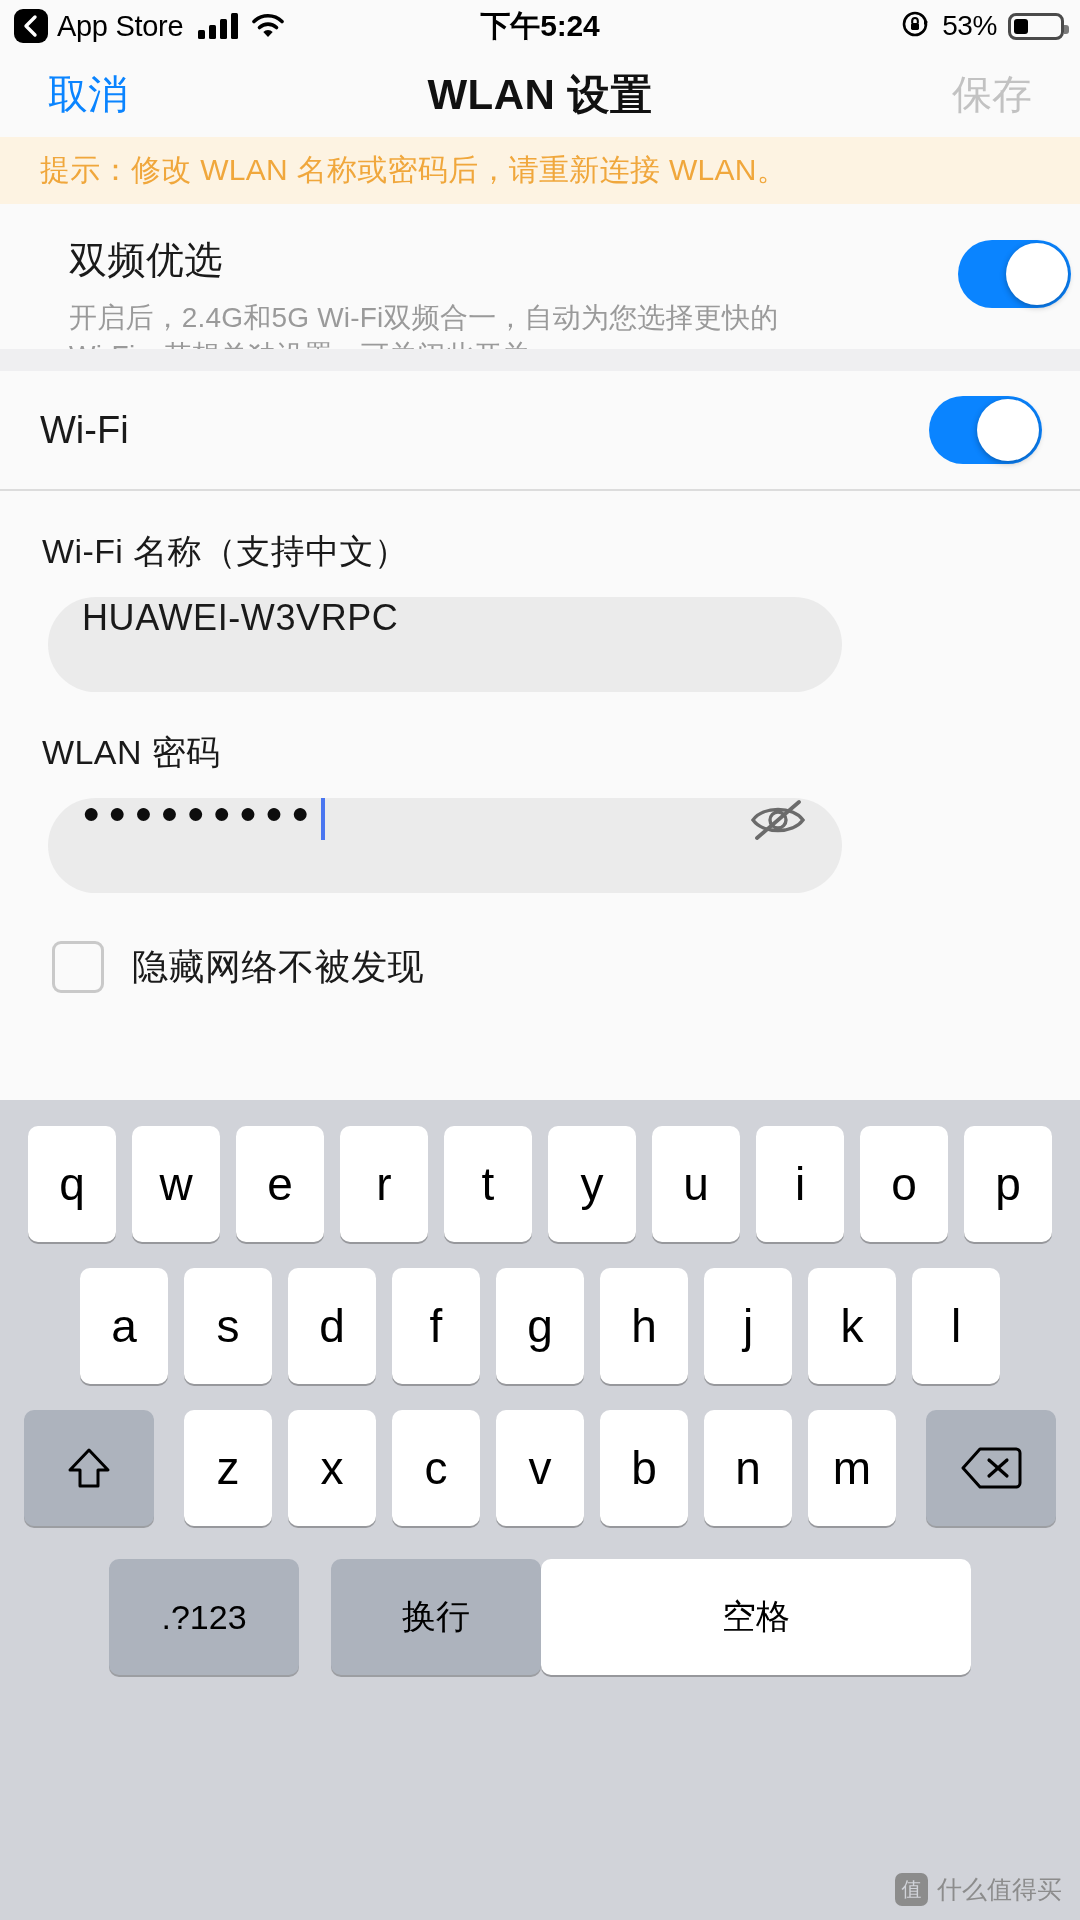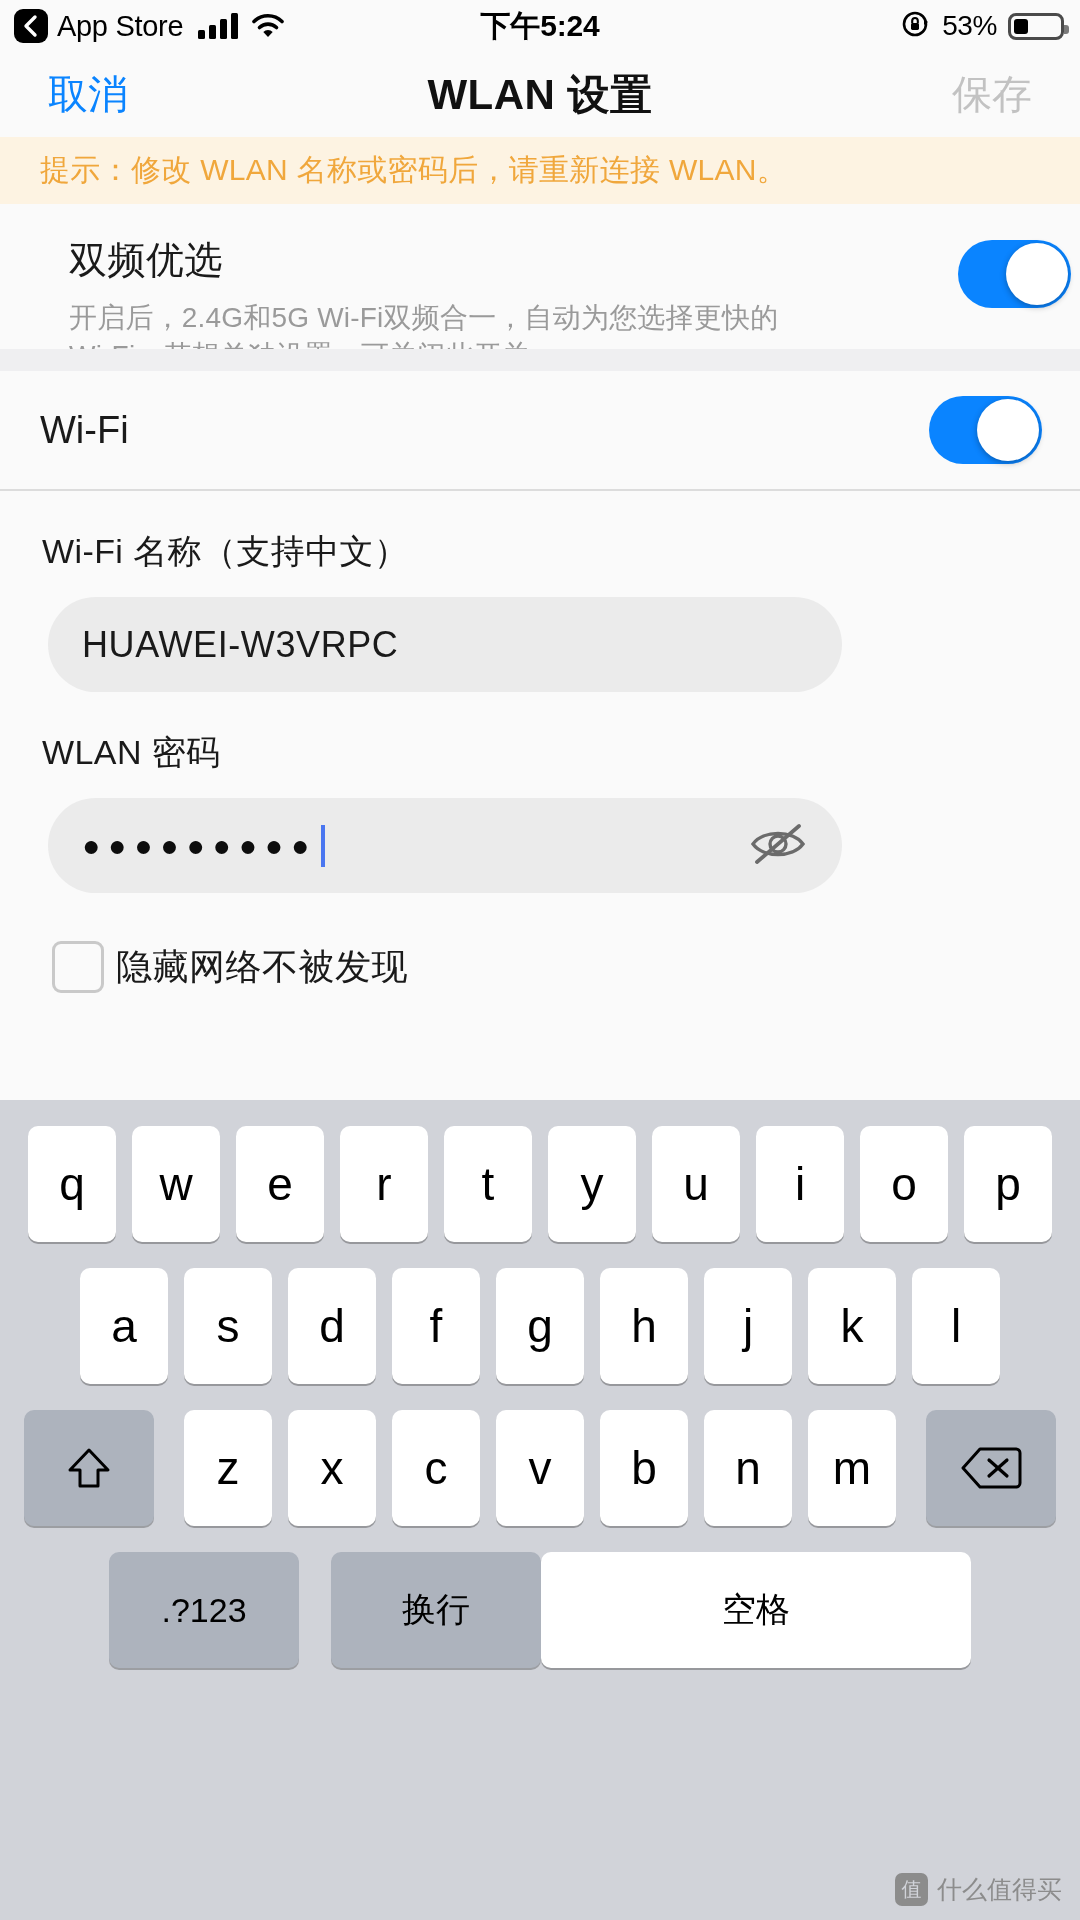--- a/index.html
+++ b/index.html
@@ -94,50 +94,50 @@
   }
   .wifi-label { padding-left:40px; font-size:38px; color:#1a1a1a; }
   .toggle-wrap-wifi { margin-left:auto; padding-right:38px; }
   .hairline { position:absolute; left:0; width:1080px; height:2px; background:#dcdcdc; }
 
   
   .form { position:absolute; top:491px; left:0; width:880px; background:#fafafa; }
   .field-label { padding:38px 0 0 42px; font-size:34px; color:#1a1a1a; letter-spacing:0.4px; }
   .input-pill {
     margin:22px 38px 0 48px; height:95px; border-radius:48px; background:#ebebeb;
-    display:flex; align-items:center; padding:0 34px;
+    display:flex; padding:0 34px;
   }
   .input-pill .val { font-size:36px; color:#1a1a1a; letter-spacing:0.6px; }
   .dots { font-size:30px; letter-spacing:8px; color:#0d0d0d; line-height:1; }
   .caret { width:4px; height:42px; background:#4a76f0; margin-left:4px; display:inline-block; }
   .eye { margin-left:auto; }
 
   .checkrow { display:flex; align-items:center; padding:48px 0 0 52px; }
   .checkbox {
     width:52px; height:52px; border:3px solid #c9c9c9; border-radius:9px; background:#fafafa;
   }
-  .checkrow .cl { margin-left:12px; font-size:36px; color:#1a1a1a; letter-spacing:0.5px; }
+  .checkrow .cl { margin-left:28px; font-size:36px; color:#1a1a1a; letter-spacing:0.5px; }
 
   
   .keyboard {
     position:absolute; left:0; bottom:0; width:1080px; height:820px;
     background:#d1d3d9; padding-top:22px;
   }
   .krow { display:flex; justify-content:center; align-items:center; }
   .krow.r1 { margin-bottom:0; }
   .key {
     background:#fff; border-radius:10px; box-shadow:0 2px 0 rgba(0,0,0,0.28);
     display:flex; align-items:center; justify-content:center;
     font-size:46px; color:#000; font-weight:400;
   }
   .k-letter { width:88px; height:116px; margin:0 8px; }
   .r1 { margin-top:4px; }
   .r2 { margin-top:26px; }
   .r3 { margin-top:26px; }
-  .r4 { margin-top:26px; }
+  .r4 { margin-top:33px; }
   .k-wide { background:#adb3bd; box-shadow:0 2px 0 rgba(0,0,0,0.25); }
   .k-shift { width:130px; height:116px; margin-right:22px; }
   .k-back { width:130px; height:116px; margin-left:22px; }
   .k-num { width:190px; height:116px; font-size:34px; margin-right:16px; }
   .k-space { width:430px; height:116px; font-size:34px; background:#fff; box-shadow:0 2px 0 rgba(0,0,0,0.28); }
   .k-return { width:210px; height:116px; font-size:34px; margin-left:16px; }
 
   .watermark {
     position:absolute; right:18px; bottom:14px;
     display:flex; align-items:center; gap:9px;

